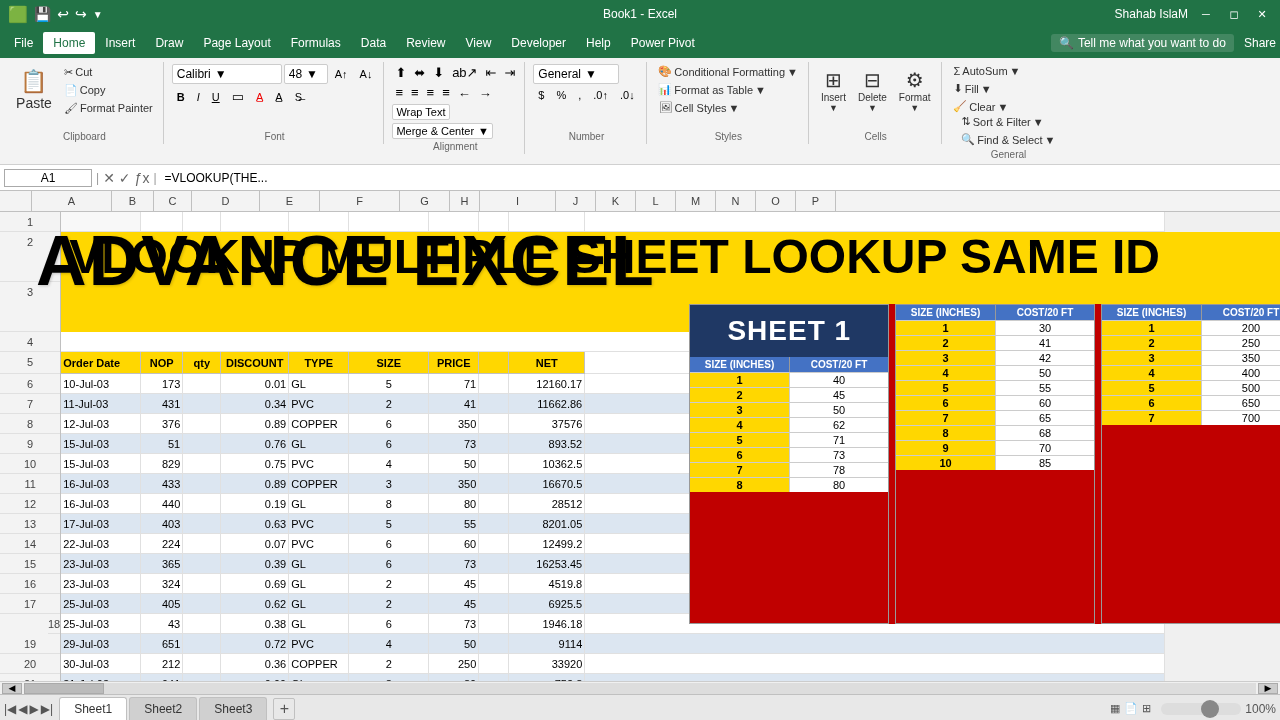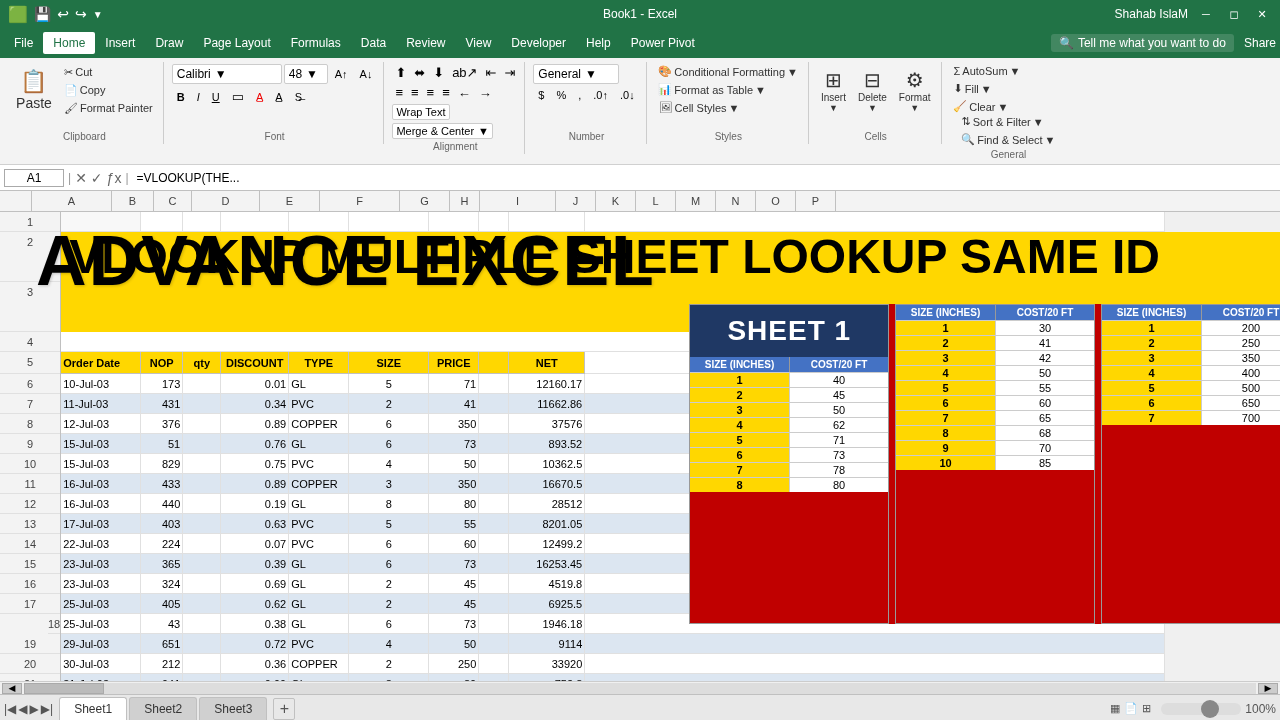--- a/index.html
+++ b/index.html
@@ -482,21 +482,21 @@
         <span>🔍</span>
         <span>Find &amp; Select</span>
         <span>▼</span>
       </div>
     </div>
     <div class="ribbon-group-label">General</div>
   </div>
 </div>
 
 <div class="formula-bar">
-  <input class="name-box" value="A1" style="border: 1px solid rgb(170, 170, 170); font-size: 12px; padding: 1px 3px; width: 60px; text-align: center;">
+  <input class="name-box" value="A1" style="border: 1px solid rgb(170, 170, 170); font-size: 12px; padding: 1px 3px; width: 88px; text-align: center;">
   <span style="color:#999;">|</span>
   <div class="formula-icons">
     <span style="cursor:pointer;">✕</span>
     <span style="cursor:pointer;">✓</span>
     <span style="cursor:pointer;">ƒx</span>
   </div>
   <span style="color:#999;">|</span>
   <input class="formula-input" value="=VLOOKUP(THE..." style="border: none; outline: none; font-size: 12px; flex: 1 1 0%; padding: 1px 4px;">
 </div>
 

